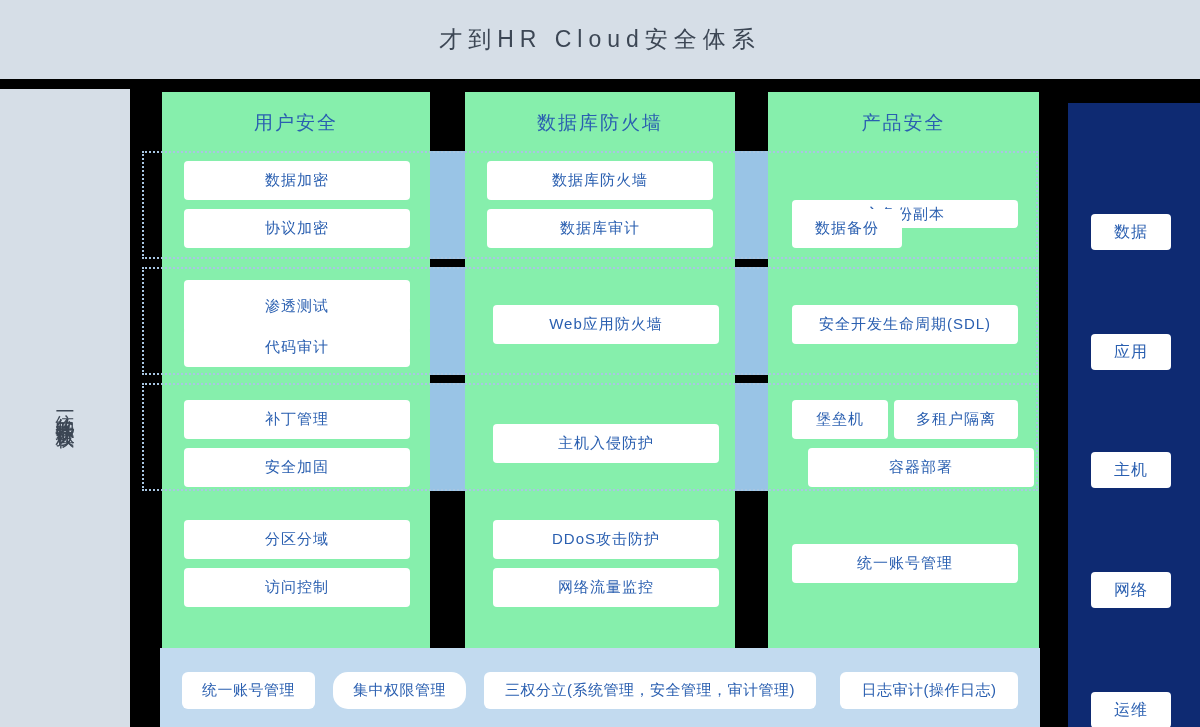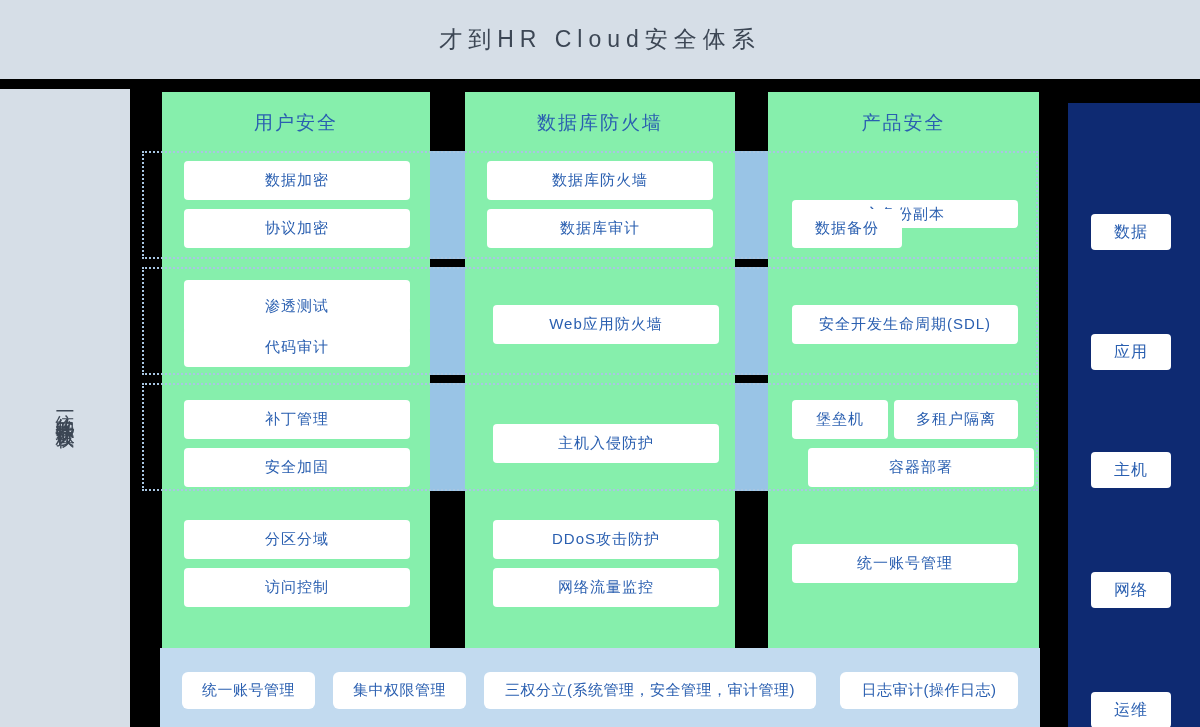--- a/index.html
+++ b/index.html
@@ -148,18 +148,18 @@
         <div class="chip" style="left: 24px; top: 356px; width: 226px; height: 39px; margin-left: 16px;">容器部署</div>
         <div class="chip" style="left: 24px; top: 452px; width: 226px; height: 39px;">统一账号管理</div>
       </div>
       <div class="band" style="left: 12px; top: 62px; width: 896px; height: 108px;"></div>
       <div class="band" style="left: 12px; top: 178px; width: 896px; height: 108px;"></div>
       <div class="band" style="left: 12px; top: 294px; width: 896px; height: 108px;"></div>
     </div>
 
   <div class="bottom" id="bottom-bar">
       <div class="bchip" style="left: 22px; width: 133px;">统一账号管理</div>
-      <div class="bchip" style="left: 173px; width: 133px;">集中权限管理</div>
+      <div class="bchip" style="left: 173px; width: 133px; border-radius: 15px;">集中权限管理</div>
       <div class="bchip" style="left: 324px; width: 332px;">三权分立(系统管理，安全管理，审计管理)</div>
       <div class="bchip" style="left: 680px; width: 178px;">日志审计(操作日志)</div>
     </div>
 
 </div>
 
 </body></html>

